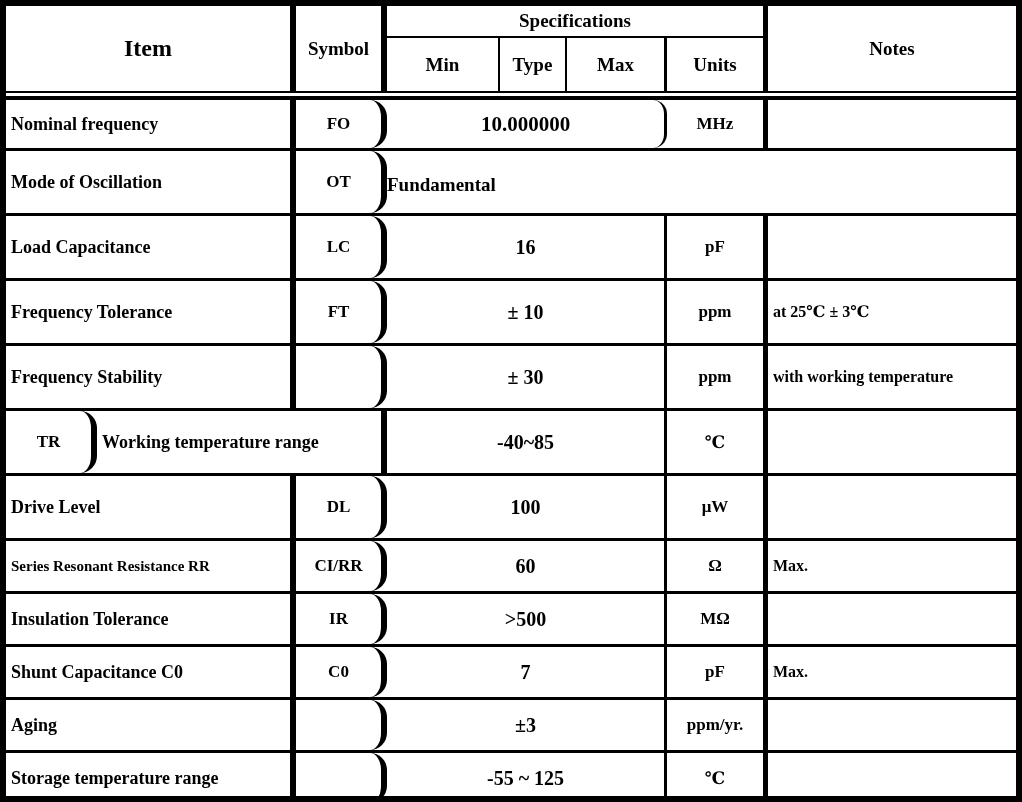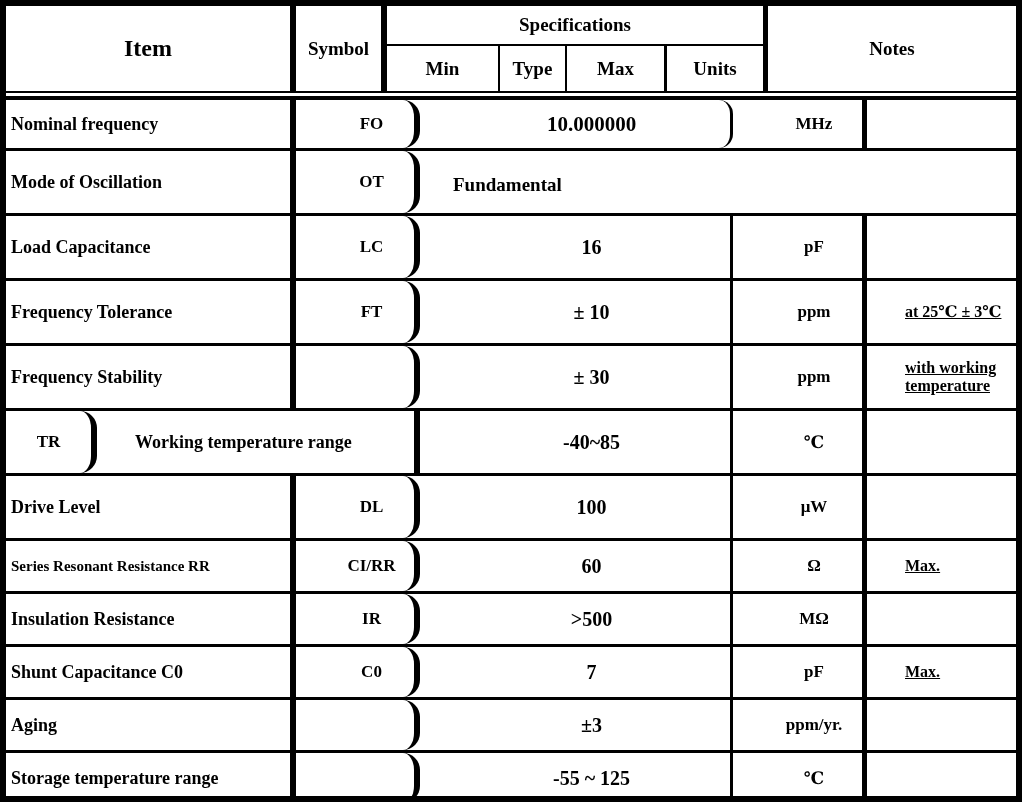--- a/index.html
+++ b/index.html
@@ -48,21 +48,21 @@
     font-size: 19px;
   }
   .h-specs {
     width: 381px;
     border-right: 5px solid #000;
     box-sizing: border-box;
     display: flex;
     flex-direction: column;
   }
   .h-specs-title {
-    height: 40px;
+    height: 32px;
     border-bottom: 2px solid #000;
     box-sizing: border-box;
     font-size: 19px;
   }
   .h-specs-sub {
     flex: 1;
     display: flex;
   }
   .h-min  { width: 113px; border-right: 2px solid #000; font-size: 19px; }
   .h-type { width: 67px;  border-right: 2px solid #000; font-size: 19px; }
@@ -81,21 +81,20 @@
     border-bottom: 4px solid #000;
     background: #ffffff;
   }
   
   .row {
     display: flex;
     border-bottom: 3px solid #000;
     box-sizing: border-box;
     height: 53px;
     flex: 0 0 auto;
-    gap: 33px;
   }
   .row.h51 { height: 51px; }
   .row.h54 { height: 65px; }
   .row.h56 { height: 56px; }
   .row.last { border-bottom: none; }
   .cell {
     display: flex;
     align-items: center;
     box-sizing: border-box;
   }
@@ -124,21 +123,20 @@
     border-right: 5px solid #000;
     justify-content: center;
     font-size: 17px;
   }
   .c-note {
     flex: 1;
     padding-left: 5px;
     padding-right: 4px;
     font-size: 16px;
     line-height: 1.15;
-    text-decoration: underline;
   }
   .c-merged { flex: 1; }
   .merged-inner {
     width: 277px;
     text-align: left;
     font-size: 19px;
     margin-top: 6px;
   }
 </style>
 </head>
@@ -222,21 +220,21 @@
 
     <div class="row">
       <div class="cell c-item small">Series Resonant Resistance RR</div>
       <div class="cell c-sym">CI/RR</div>
       <div class="cell c-val">60</div>
       <div class="cell c-unit">Ω</div>
       <div class="cell c-note">Max.</div>
     </div>
 
     <div class="row">
-      <div class="cell c-item">Insulation Resistance</div>
+      <div class="cell c-item">Insulation Tolerance</div>
       <div class="cell c-sym">IR</div>
       <div class="cell c-val">&gt;500</div>
       <div class="cell c-unit">MΩ</div>
       <div class="cell c-note"></div>
     </div>
 
     <div class="row">
       <div class="cell c-item">Shunt Capacitance C0</div>
       <div class="cell c-sym">C0</div>
       <div class="cell c-val">7</div>

